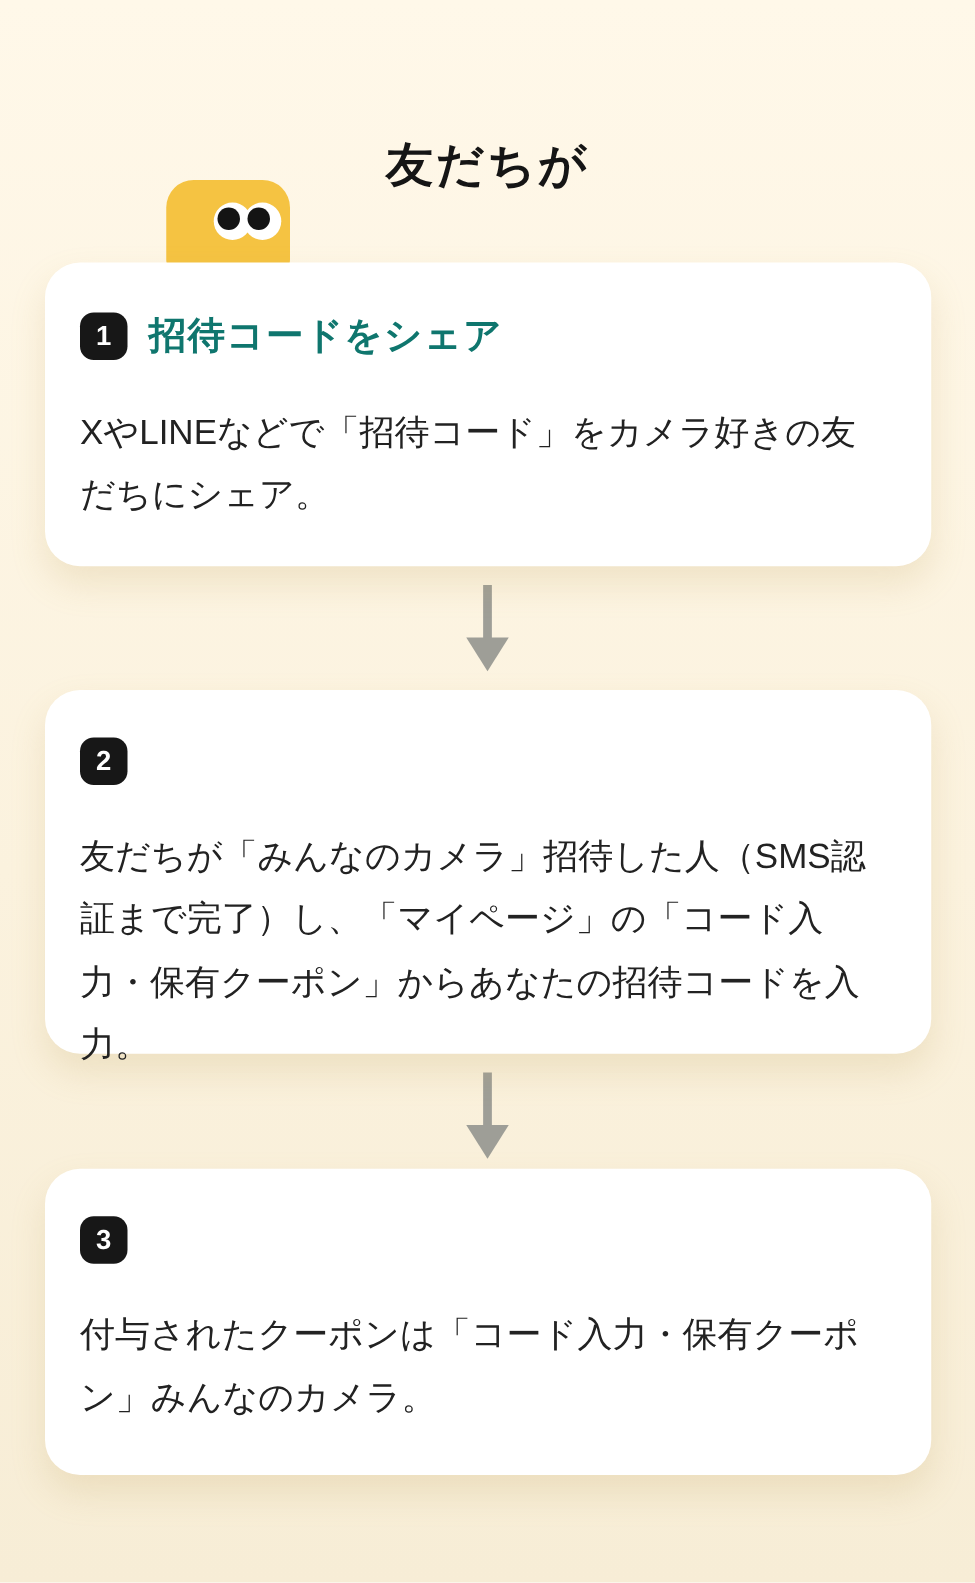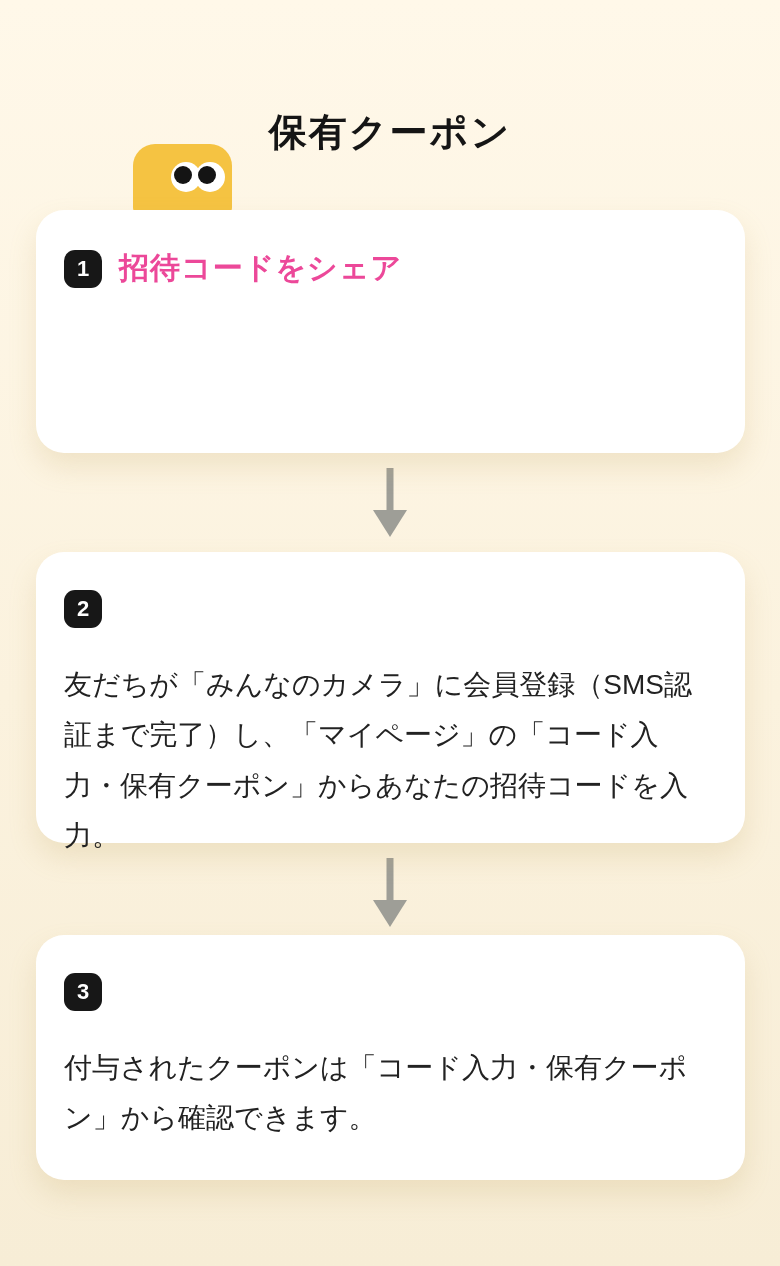--- a/index.html
+++ b/index.html
@@ -84,21 +84,21 @@
     display: flex;
     align-items: center;
     justify-content: center;
     color: #FFFFFF;
     font-size: 22px;
     font-weight: 800;
   }
   .step-title {
     font-size: 30px;
     font-weight: 800;
-    color: #ec4899;
+    color: #0f766e;
     letter-spacing: 1px;
   }
   .step-body {
     margin-top: 32px;
     max-width: 642px;
     font-size: 28px;
     line-height: 1.8;
     color: #222222;
     word-break: normal;
     overflow-wrap: anywhere;
@@ -111,57 +111,58 @@
     z-index: 0;
   }
   .arrow-1 { top: 466px; }
   .arrow-2 { top: 856px; }
 </style>
 </head>
 <body>
 
 <div class="screen">
 
-  <h1 class="page-title">保有クーポン</h1>
+  <h1 class="page-title">友だちが</h1>
 
   <div class="mascot">
     <span class="eye left"></span>
     <span class="eye right"></span>
   </div>
 
   <div class="step-card card-1">
     <div class="step-head">
       <div class="step-badge">
         <span>1</span>
       </div>
       <div class="step-title">招待コードをシェア</div>
     </div>
+    <div class="step-body">XやLINEなどで「招待コード」をカメラ好きの友だちにシェア。</div>
   </div>
 
   <svg class="arrow arrow-1" viewBox="0 0 40 72" xmlns="http://www.w3.org/2000/svg">
     <line x1="20" y1="2" x2="20" y2="46" stroke="#9E9E97" stroke-width="7"></line>
     <polygon points="3,44 37,44 20,71" fill="#9E9E97"></polygon>
   </svg>
 
   <div class="step-card card-2">
     <div class="step-head">
       <div class="step-badge">
         <span>2</span>
       </div>
     </div>
-    <div class="step-body">友だちが「みんなのカメラ」に会員登録（SMS認証まで完了）し、「マイページ」の「コード入力・保有クーポン」からあなたの招待コードを入力。</div>
+    <div class="step-body">友だちが「みんなのカメラ」招待した人（SMS認証まで完了）し、「マイページ」の「コード入力・保有クーポン」からあなたの招待コードを入力。</div>
   </div>
 
   <svg class="arrow arrow-2" viewBox="0 0 40 72" xmlns="http://www.w3.org/2000/svg">
     <line x1="20" y1="2" x2="20" y2="46" stroke="#9E9E97" stroke-width="7"></line>
     <polygon points="3,44 37,44 20,71" fill="#9E9E97"></polygon>
   </svg>
 
   <div class="step-card card-3">
     <div class="step-head">
       <div class="step-badge">
         <span>3</span>
       </div>
     </div>
-    <div class="step-body">付与されたクーポンは「コード入力・保有クーポン」から確認できます。</div>
+    <div class="step-body">付与されたクーポンは「コード入力・保有クーポン」みんなのカメラ。</div>
   </div>
 
 </div>
 
 </body></html>

